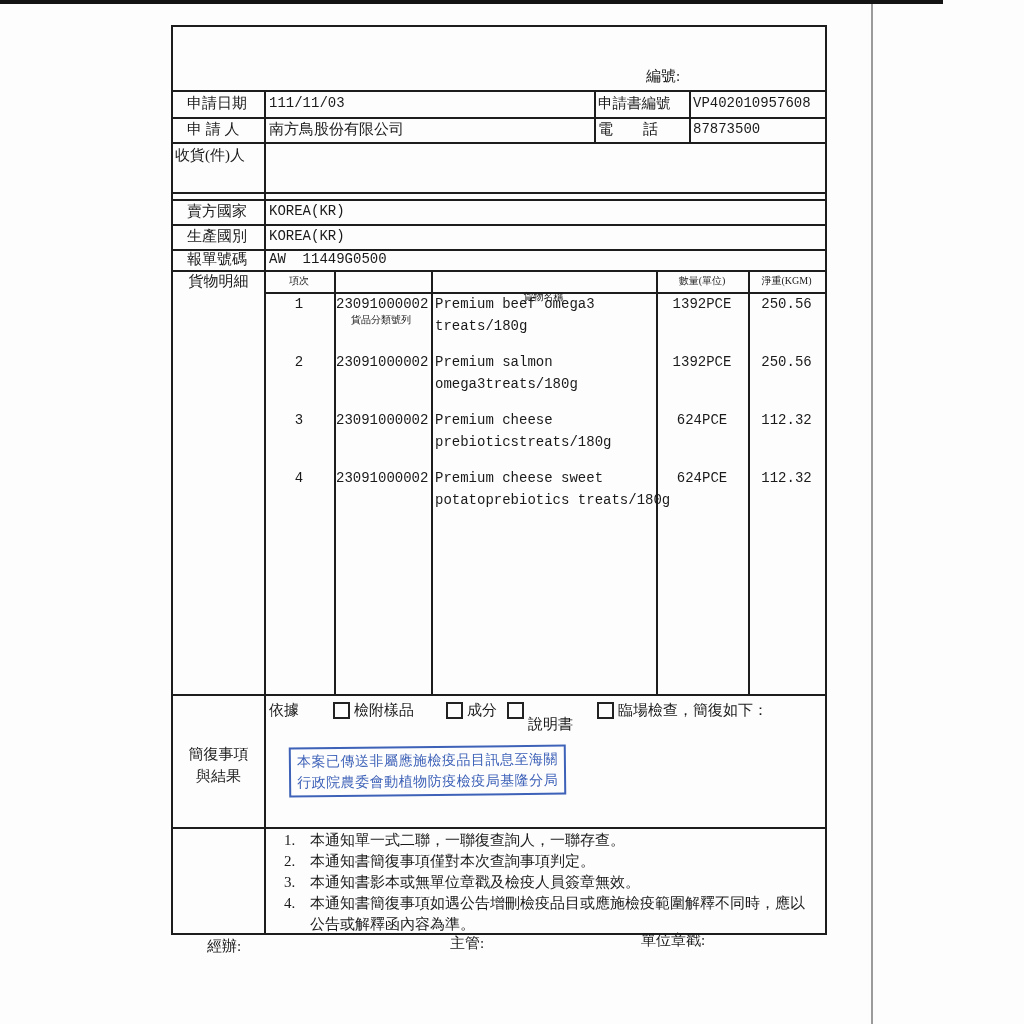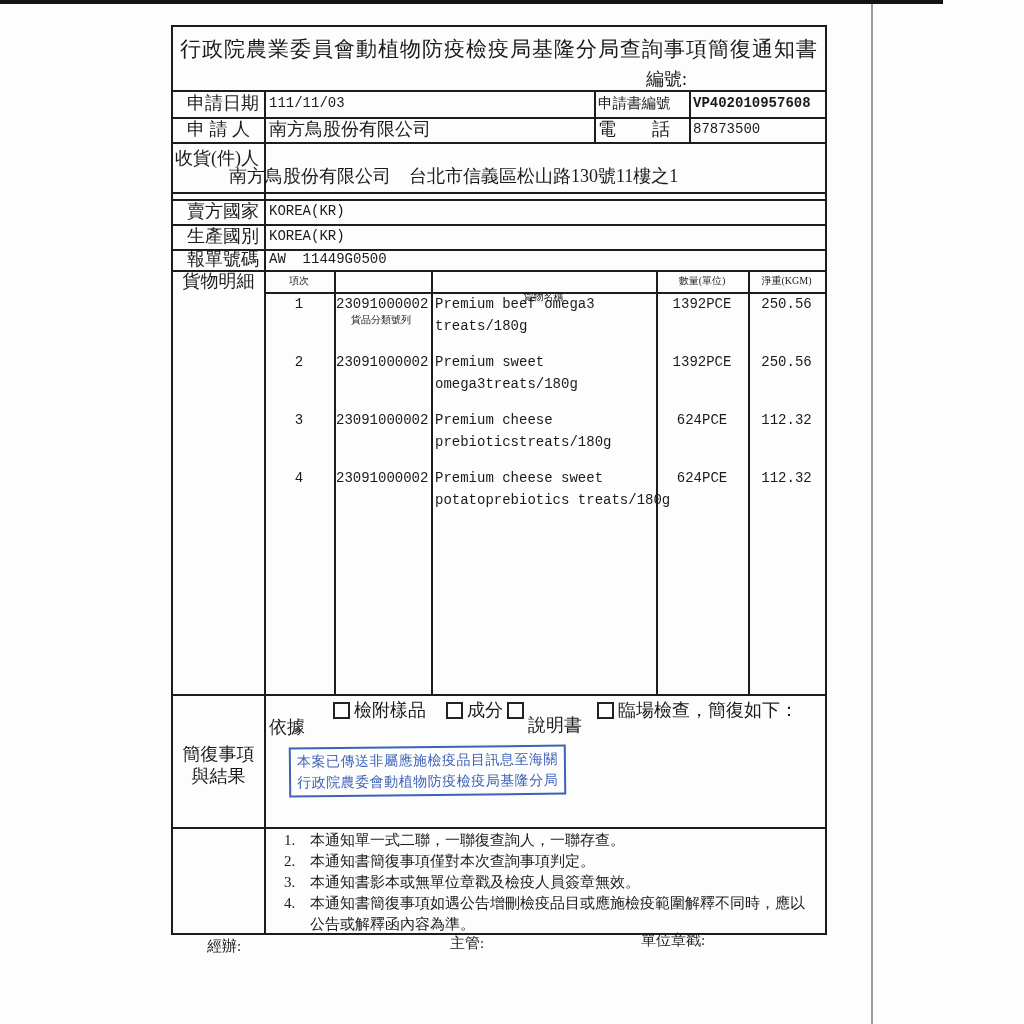--- a/index.html
+++ b/index.html
@@ -1,21 +1,21 @@
 <!DOCTYPE html>
 <html><head>
 <meta charset="utf-8">
 <style>
   html,body{margin:0;padding:0;background:#fff;}
   .page{position:relative;width:1024px;height:1024px;background:#fdfdfd;overflow:hidden;
         font-family:"Liberation Serif","DejaVu Serif",serif;color:#1a1a1a;}
   .form{position:absolute;left:171px;top:25px;width:652px;height:906px;border:2px solid #1d1d1d;background:#fdfdfd;}
   .hline{position:absolute;left:0;width:652px;height:2px;background:#1d1d1d;}
   .vline{position:absolute;width:2px;background:#1d1d1d;}
-  .cell{position:absolute;white-space:nowrap;font-size:18px;}
+  .cell{position:absolute;white-space:nowrap;font-size:15px;}
   .mono{font-family:"Liberation Mono","DejaVu Sans Mono",monospace;font-size:14px;}
   .center{text-align:center;}
   .title{position:absolute;left:0;top:8px;width:652px;text-align:center;font-size:21px;letter-spacing:1px;}
   .hdr{font-size:10px;}
   .cb{position:absolute;top:670px;height:26px;display:flex;align-items:center;gap:4px;}
   .cbbox{width:13px;height:13px;border:2px solid #222;background:transparent;flex:0 0 auto;}
   .stamp{position:absolute;left:116px;top:719px;width:261px;padding:2px 6px;border:2px solid #3e62b8;
          color:#3e62b8;font-size:14px;line-height:21px;letter-spacing:0.5px;text-align:center;
          transform:rotate(-0.6deg);white-space:nowrap;}
   .notes{position:absolute;left:111px;top:803px;width:535px;font-size:15px;line-height:21px;}
@@ -48,35 +48,33 @@
     <div class="hline" style="top:800px;"></div>
 
     <div class="vline" style="left:91px;top:63px;height:843px;"></div>
     <div class="vline" style="left:421px;top:63px;height:52px;"></div>
     <div class="vline" style="left:516px;top:63px;height:52px;"></div>
     <div class="vline" style="left:161px;top:243px;height:424px;"></div>
     <div class="vline" style="left:258px;top:243px;height:424px;"></div>
     <div class="vline" style="left:483px;top:243px;height:424px;"></div>
     <div class="vline" style="left:575px;top:243px;height:424px;"></div>
 
-    <div class="title">行政院農業委員會動植物防疫檢疫局基隆分局查詢事項簡復通知書</div>
     <div class="cell" style="left:473px;top:40px;">編號:</div>
 
     <div class="cell" style="left:14px;top:63px;line-height:27px;">申請日期</div>
     <div class="cell mono" style="left:96px;top:63px;line-height:27px;">111/11/03</div>
     <div class="cell" style="left:425px;top:63px;line-height:27px;font-size:14.5px;">申請書編號</div>
-    <div class="cell mono" style="left:520px;top:63px;line-height:27px;font-weight:bold;">VP402010957608</div>
+    <div class="cell mono" style="left:520px;top:63px;line-height:27px;">VP402010957608</div>
 
     <div class="cell" style="left:14px;top:90px;line-height:25px;">申 請 人</div>
     <div class="cell" style="left:96px;top:90px;line-height:25px;">南方鳥股份有限公司</div>
     <div class="cell" style="left:425px;top:90px;line-height:25px;">電　　話</div>
     <div class="cell mono" style="left:520px;top:90px;line-height:25px;">87873500</div>
 
     <div class="cell" style="left:2px;top:119px;">收貨(件)人</div>
-    <div class="cell" style="left:56px;top:137px;">南方鳥股份有限公司　台北市信義區松山路130號11樓之1</div>
 
     <div class="cell" style="left:14px;top:172px;line-height:25px;">賣方國家</div>
     <div class="cell mono" style="left:96px;top:172px;line-height:25px;">KOREA(KR)</div>
     <div class="cell" style="left:14px;top:197px;line-height:25px;">生產國別</div>
     <div class="cell mono" style="left:96px;top:197px;line-height:25px;">KOREA(KR)</div>
     <div class="cell" style="left:14px;top:222px;line-height:21px;">報單號碼</div>
     <div class="cell mono" style="left:96px;top:222px;line-height:21px;white-space:pre;">AW  11449G0500</div>
 
     <div class="cell center" style="left:0;top:243px;width:91px;line-height:22px;">貨物明細</div>
     <div class="cell center hdr" style="left:91px;top:243px;width:70px;line-height:22px;">項次</div>
@@ -87,40 +85,40 @@
 
     <div class="cell mono center" style="left:91px;top:265px;width:70px;line-height:24px;">1</div>
     <div class="cell mono" style="left:163px;top:265px;line-height:24px;">23091000002</div>
     <div class="cell mono" style="left:262px;top:265px;line-height:24px;">Premium beef omega3</div>
     <div class="cell mono" style="left:262px;top:287px;line-height:24px;">treats/180g</div>
     <div class="cell mono center" style="left:483px;top:265px;width:92px;line-height:24px;">1392PCE</div>
     <div class="cell mono center" style="left:575px;top:265px;width:77px;line-height:24px;">250.56</div>
 
     <div class="cell mono center" style="left:91px;top:323px;width:70px;line-height:24px;">2</div>
     <div class="cell mono" style="left:163px;top:323px;line-height:24px;">23091000002</div>
-    <div class="cell mono" style="left:262px;top:323px;line-height:24px;">Premium sweet</div>
+    <div class="cell mono" style="left:262px;top:323px;line-height:24px;">Premium salmon</div>
     <div class="cell mono" style="left:262px;top:345px;line-height:24px;">omega3treats/180g</div>
     <div class="cell mono center" style="left:483px;top:323px;width:92px;line-height:24px;">1392PCE</div>
     <div class="cell mono center" style="left:575px;top:323px;width:77px;line-height:24px;">250.56</div>
 
     <div class="cell mono center" style="left:91px;top:381px;width:70px;line-height:24px;">3</div>
     <div class="cell mono" style="left:163px;top:381px;line-height:24px;">23091000002</div>
     <div class="cell mono" style="left:262px;top:381px;line-height:24px;">Premium cheese</div>
     <div class="cell mono" style="left:262px;top:403px;line-height:24px;">prebioticstreats/180g</div>
     <div class="cell mono center" style="left:483px;top:381px;width:92px;line-height:24px;">624PCE</div>
     <div class="cell mono center" style="left:575px;top:381px;width:77px;line-height:24px;">112.32</div>
 
     <div class="cell mono center" style="left:91px;top:439px;width:70px;line-height:24px;">4</div>
     <div class="cell mono" style="left:163px;top:439px;line-height:24px;">23091000002</div>
     <div class="cell mono" style="left:262px;top:439px;line-height:24px;">Premium cheese sweet</div>
     <div class="cell mono" style="left:262px;top:461px;line-height:24px;">potatoprebiotics treats/180g</div>
     <div class="cell mono center" style="left:483px;top:439px;width:92px;line-height:24px;">624PCE</div>
     <div class="cell mono center" style="left:575px;top:439px;width:77px;line-height:24px;">112.32</div>
 
-    <div class="cell" style="left:96px;top:670px;line-height:26px;margin-top:17px;">依據</div>
+    <div class="cell" style="left:96px;top:670px;line-height:26px;">依據</div>
     <div class="cb" style="left:160px;">
       <span class="cbbox"></span>
       <span class="cell" style="position:static;">檢附樣品</span>
     </div>
     <div class="cb" style="left:273px;">
       <span class="cbbox"></span>
       <span class="cell" style="position:static;">成分</span>
     </div>
     <div class="cb" style="left:334px;">
       <span class="cbbox"></span>

